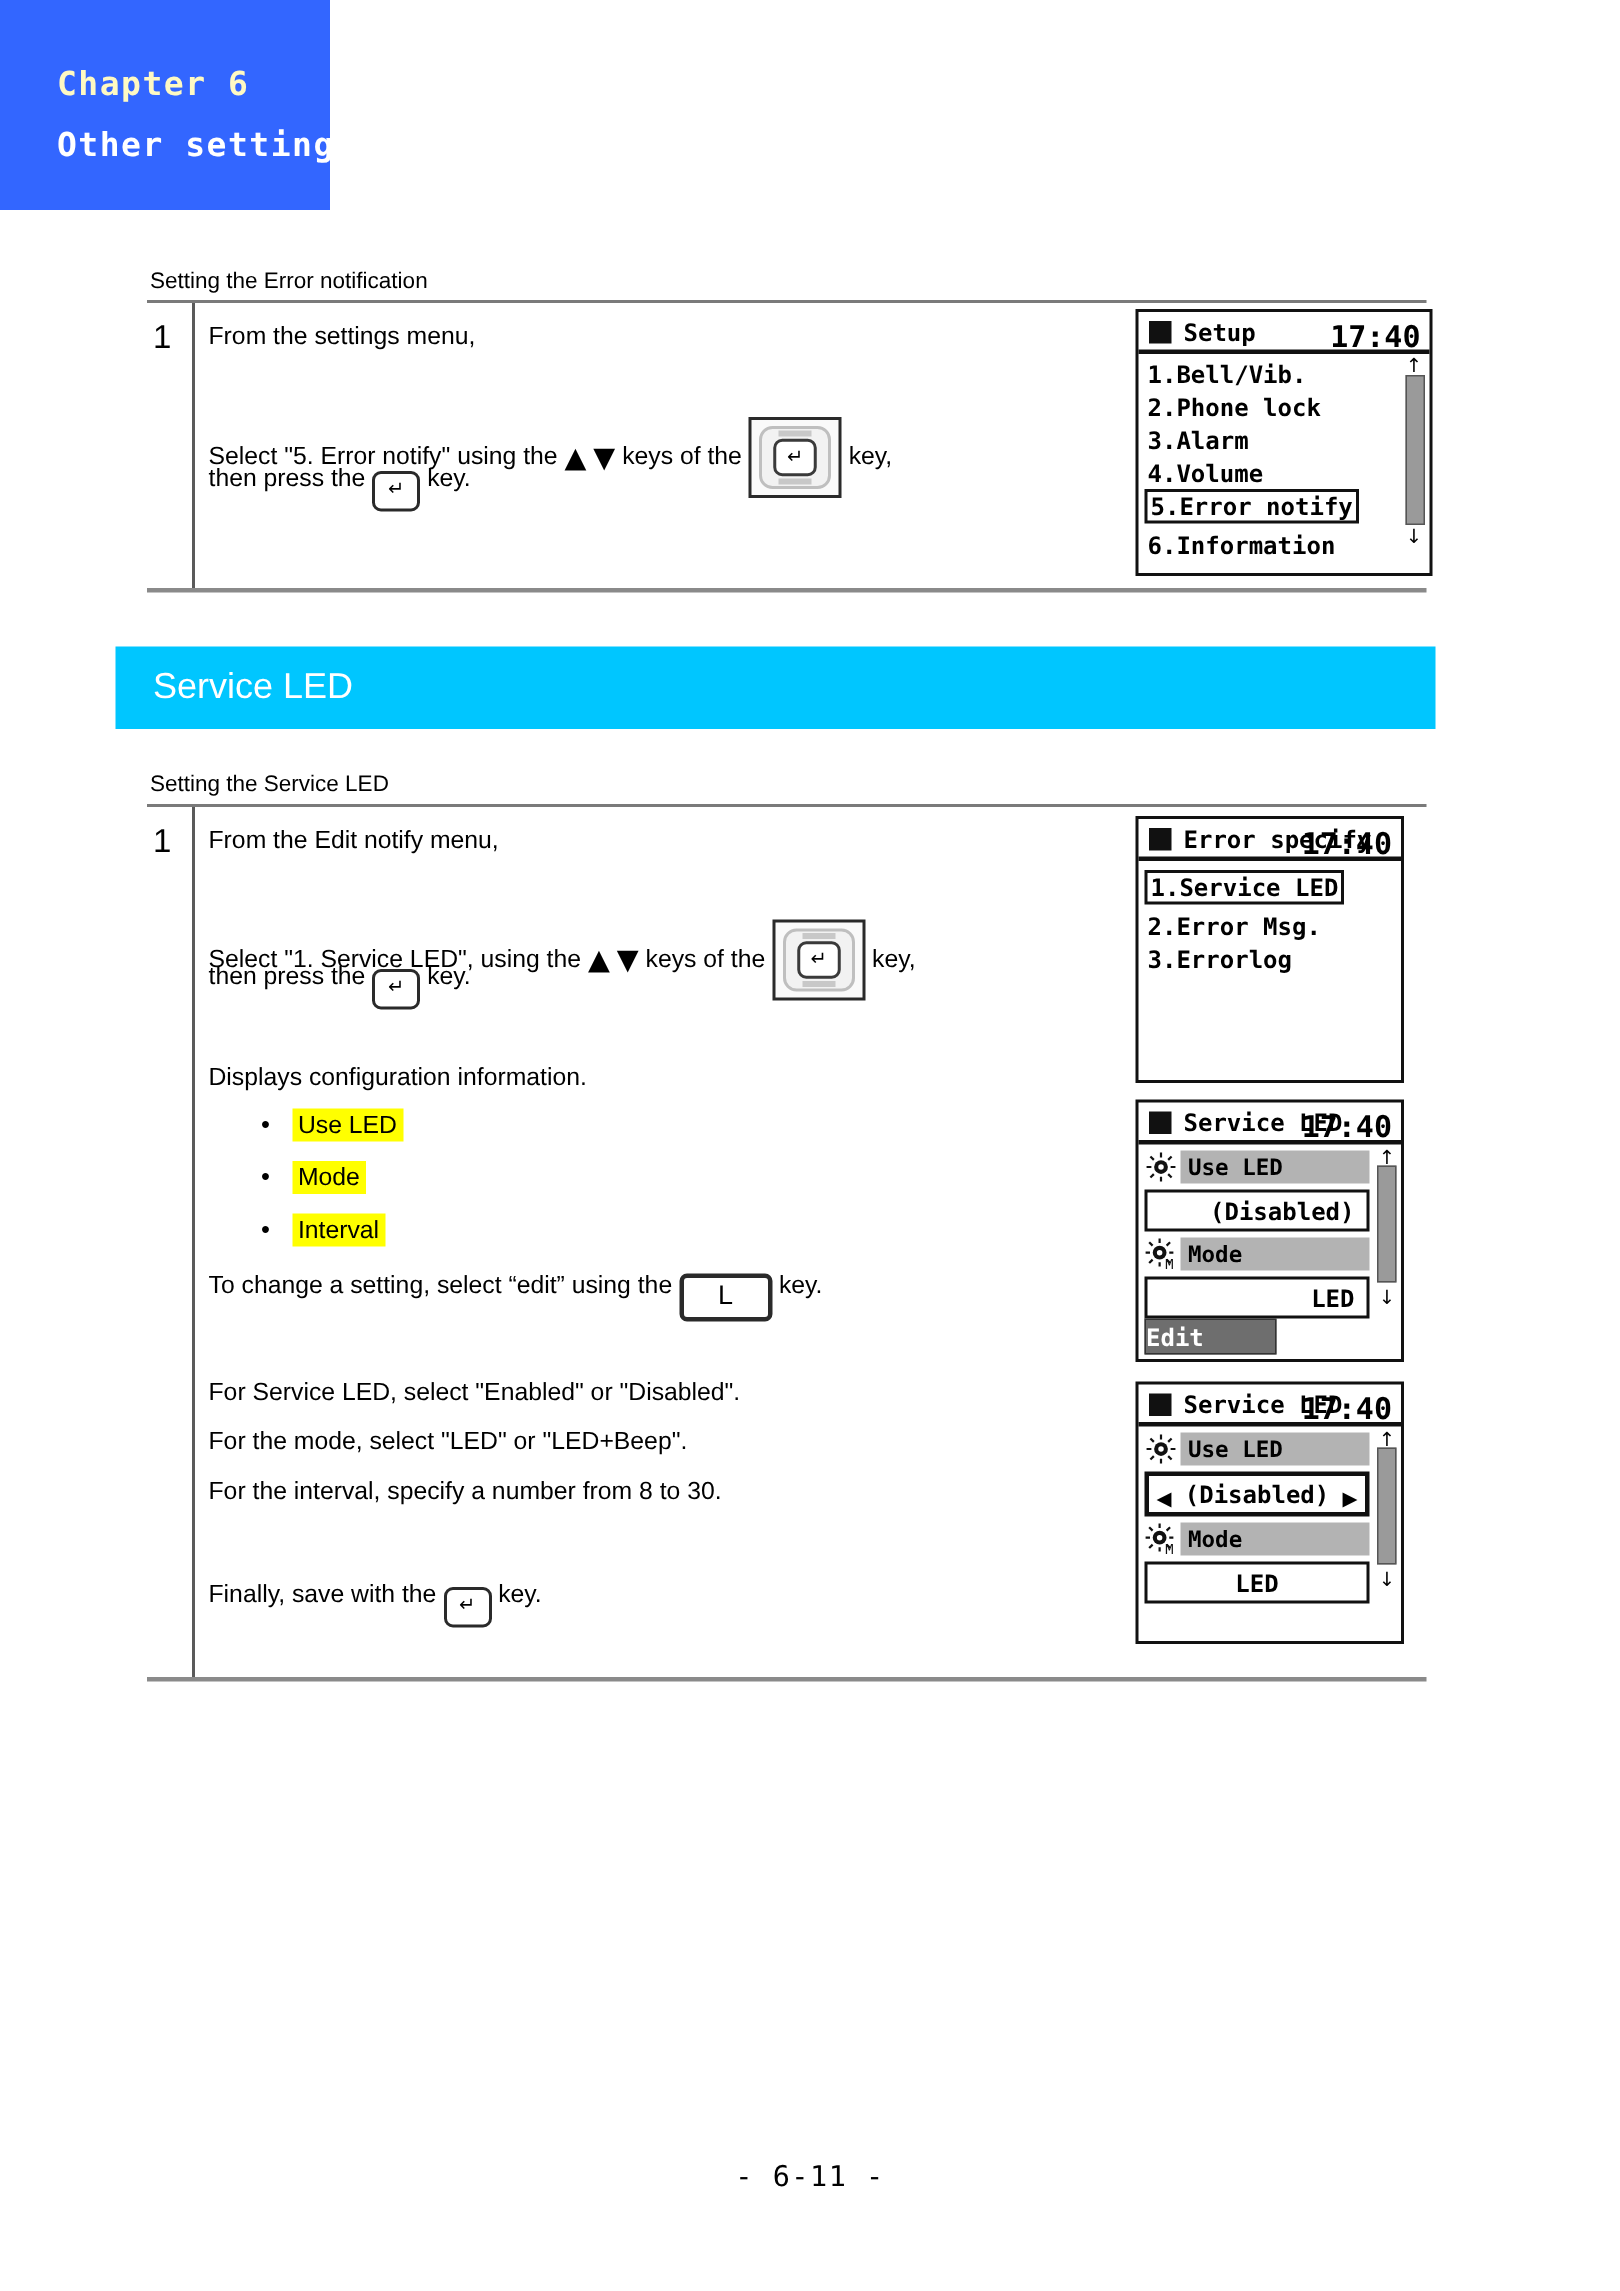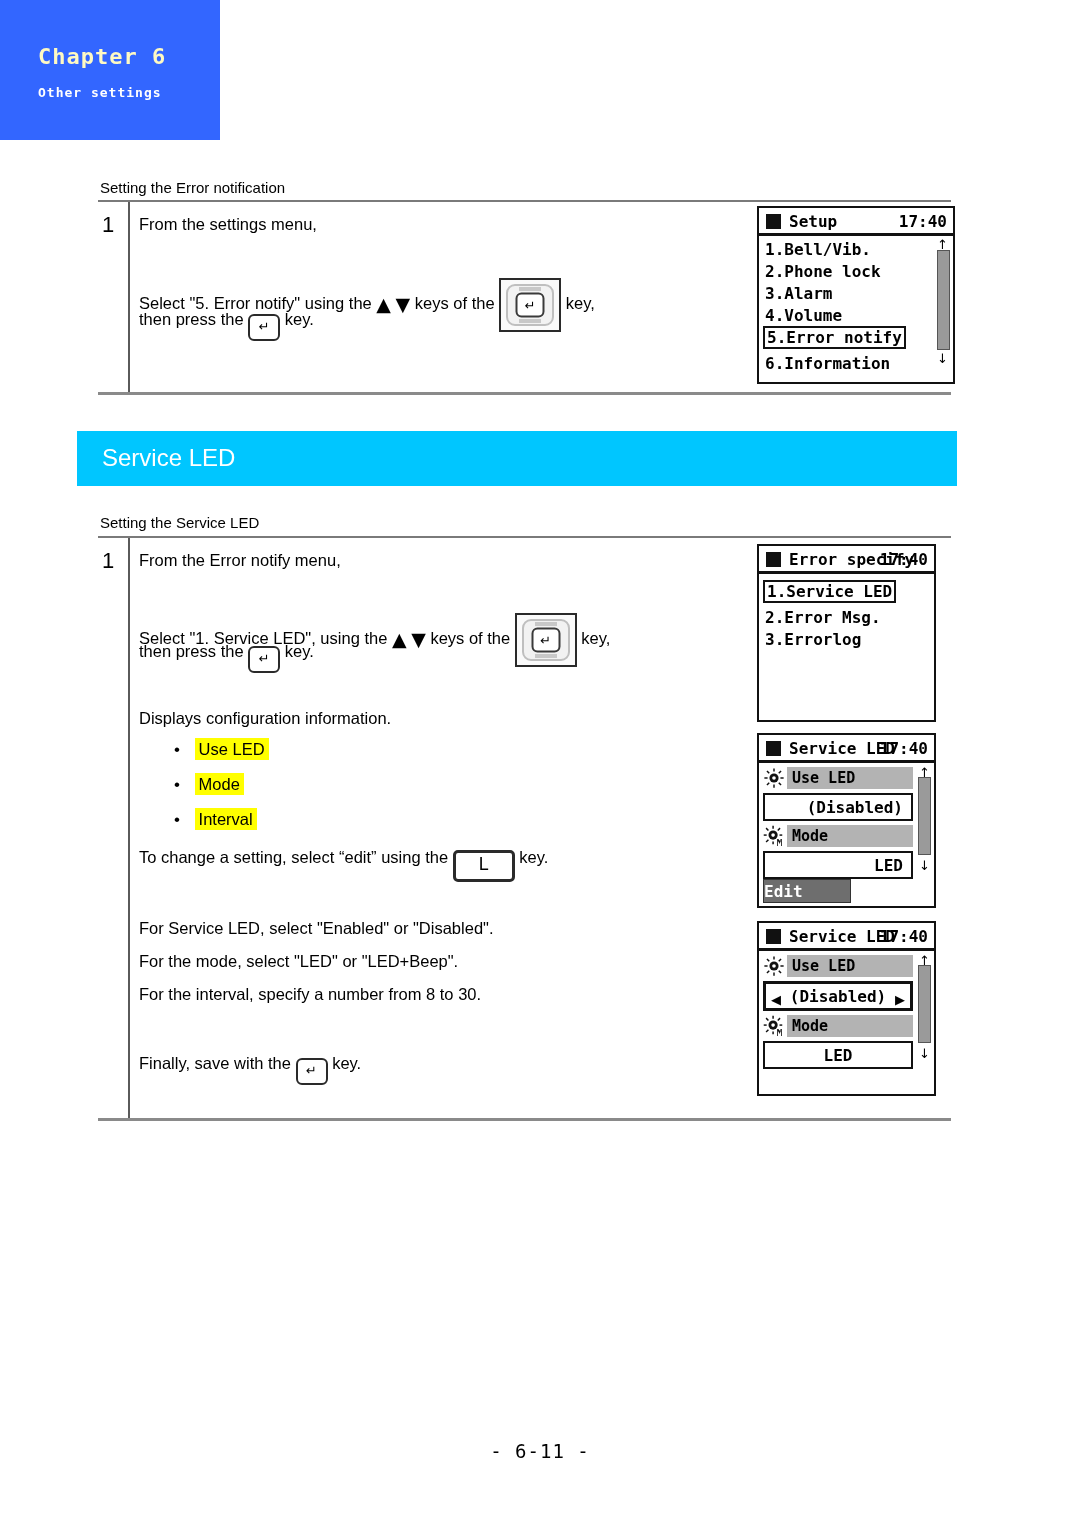--- a/index.html
+++ b/index.html
@@ -38,21 +38,21 @@
     font-size: 22px;
     font-weight: bold;
     letter-spacing: 1px;
     white-space: nowrap;
   }
   .chapter-sub {
     position: absolute;
     left: 38px; top: 85px;
     color: #ffffff;
     font-family: "DejaVu Sans Mono", monospace;
-    font-size: 13px;
+    font-size: 22px;
     font-weight: bold;
     letter-spacing: 1px;
     white-space: nowrap;
   }
   .header-right {
     position: absolute;
     left: 220px; top: 0;
     width: 860px;
     height: 140px;
     background: #6FDDFF;
@@ -214,21 +214,21 @@
     position: absolute;
     left: 30px; top: 4px;
     font-size: 16px;
     font-weight: bold;
     letter-spacing: 0px;
     white-space: nowrap;
   }
   .lcd-clock {
     position: absolute;
     right: 6px; top: 4px;
-    font-size: 16px;
+    font-size: 20px;
     font-weight: bold;
     white-space: nowrap;
   }
   .lcd-item {
     position: absolute;
     left: 6px;
     font-size: 16px;
     font-weight: bold;
     white-space: nowrap;
     letter-spacing: 0px;
@@ -365,21 +365,21 @@
 <div style="position:absolute; left:77px; top:431px; width:880px; height:55px; background:#00C6FF;">
   <div style="position:absolute; left:25px; top:13px; font-size:24px; color:#ffffff;">Service LED</div>
 </div>
 
 <div class="sec-caption" style="left:100px; top:514px;">Setting the Service LED</div>
 <div class="rule-top" style="left:98px; top:536px; width:853px;"></div>
 <div class="step-col" style="left:128px; top:538px; height:580px;"></div>
 <div class="rule-bottom" style="left:98px; top:1118px; width:853px;"></div>
 <div class="step-num" style="left:102px; top:548px;">1</div>
 
-<div class="para" style="left:139px; top:549px;">From the Error notify menu,</div>
+<div class="para" style="left:139px; top:549px;">From the Edit notify menu,</div>
 
 <div class="para" style="left:139px; top:613px;">
   <span>Select "1. Service LED", using the</span>
   <span class="arrow-up">▲</span>
   <span class="arrow-dn">▼</span>
   <span>keys of the</span>
   <span class="nav-key">
     <span class="ring"></span>
     <span class="pad-t"></span>
     <span class="pad-b"></span>

